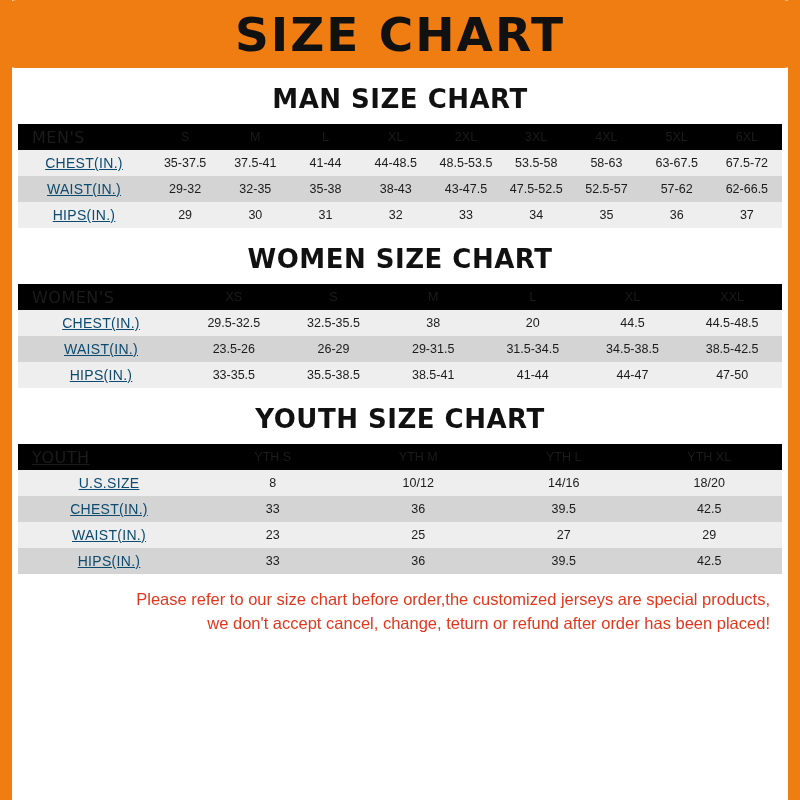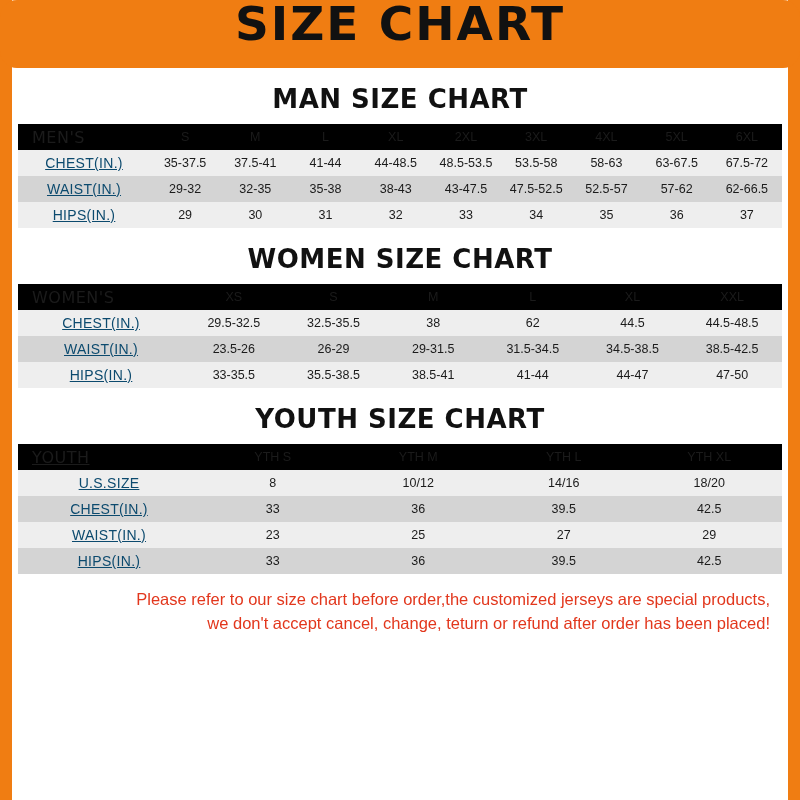--- a/index.html
+++ b/index.html
@@ -19,20 +19,21 @@
     height: 800px;
     box-sizing: border-box;
     background: #ffffff;
     border-left: 12px solid #f07d12;
     border-right: 12px solid #f07d12;
   }
   .banner {
     height: 68px;
     background: #f07d12;
     display: flex;
+    align-items: center;
     justify-content: center;
     margin: 0 -12px;
     border-radius: 17px;
   }
   .banner-title {
     font-family: "DejaVu Sans", sans-serif;
     font-weight: bold;
     font-size: 47px;
     letter-spacing: 2px;
     color: #111111;
@@ -182,21 +183,21 @@
           <th>XL</th>
           <th>XXL</th>
         </tr>
       </thead>
       <tbody>
         <tr class="light">
           <td class="rowlabel">CHEST(IN.)</td>
           <td>29.5-32.5</td>
           <td>32.5-35.5</td>
           <td>38</td>
-          <td>62</td>
+          <td>20</td>
           <td>44.5</td>
           <td>44.5-48.5</td>
         </tr>
         <tr class="dark">
           <td class="rowlabel">WAIST(IN.)</td>
           <td>23.5-26</td>
           <td>26-29</td>
           <td>29-31.5</td>
           <td>31.5-34.5</td>
           <td>34.5-38.5</td>

